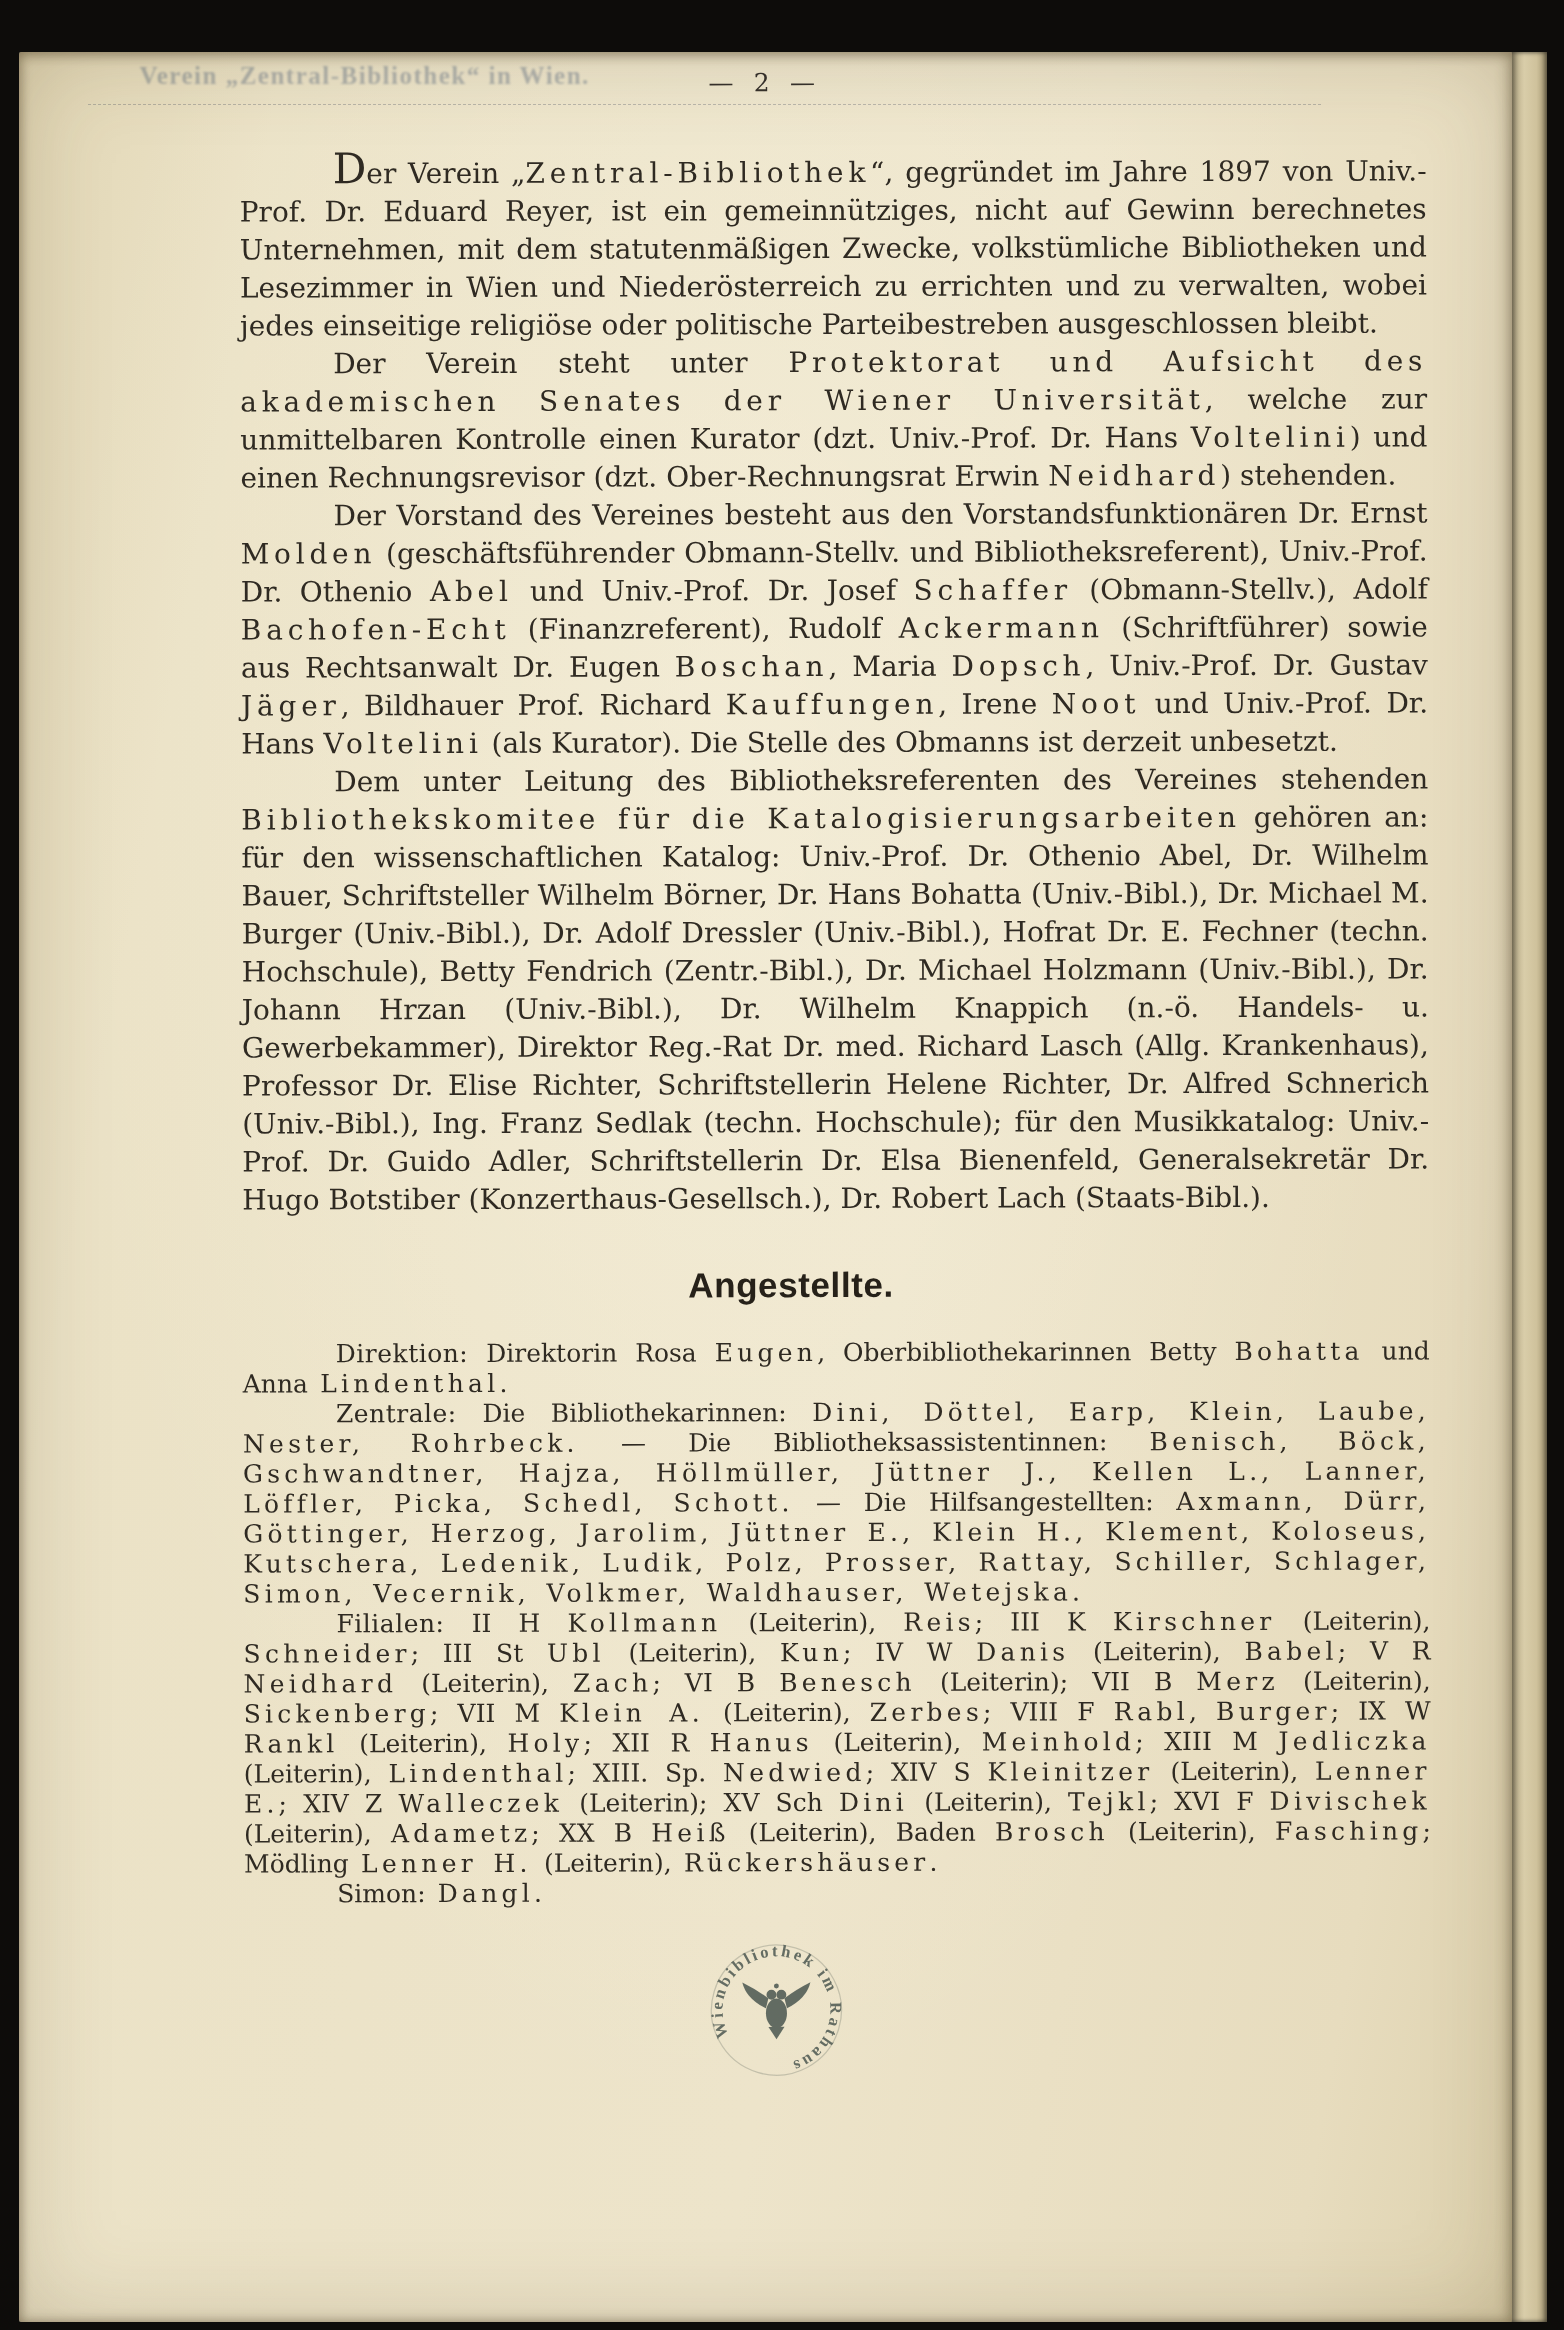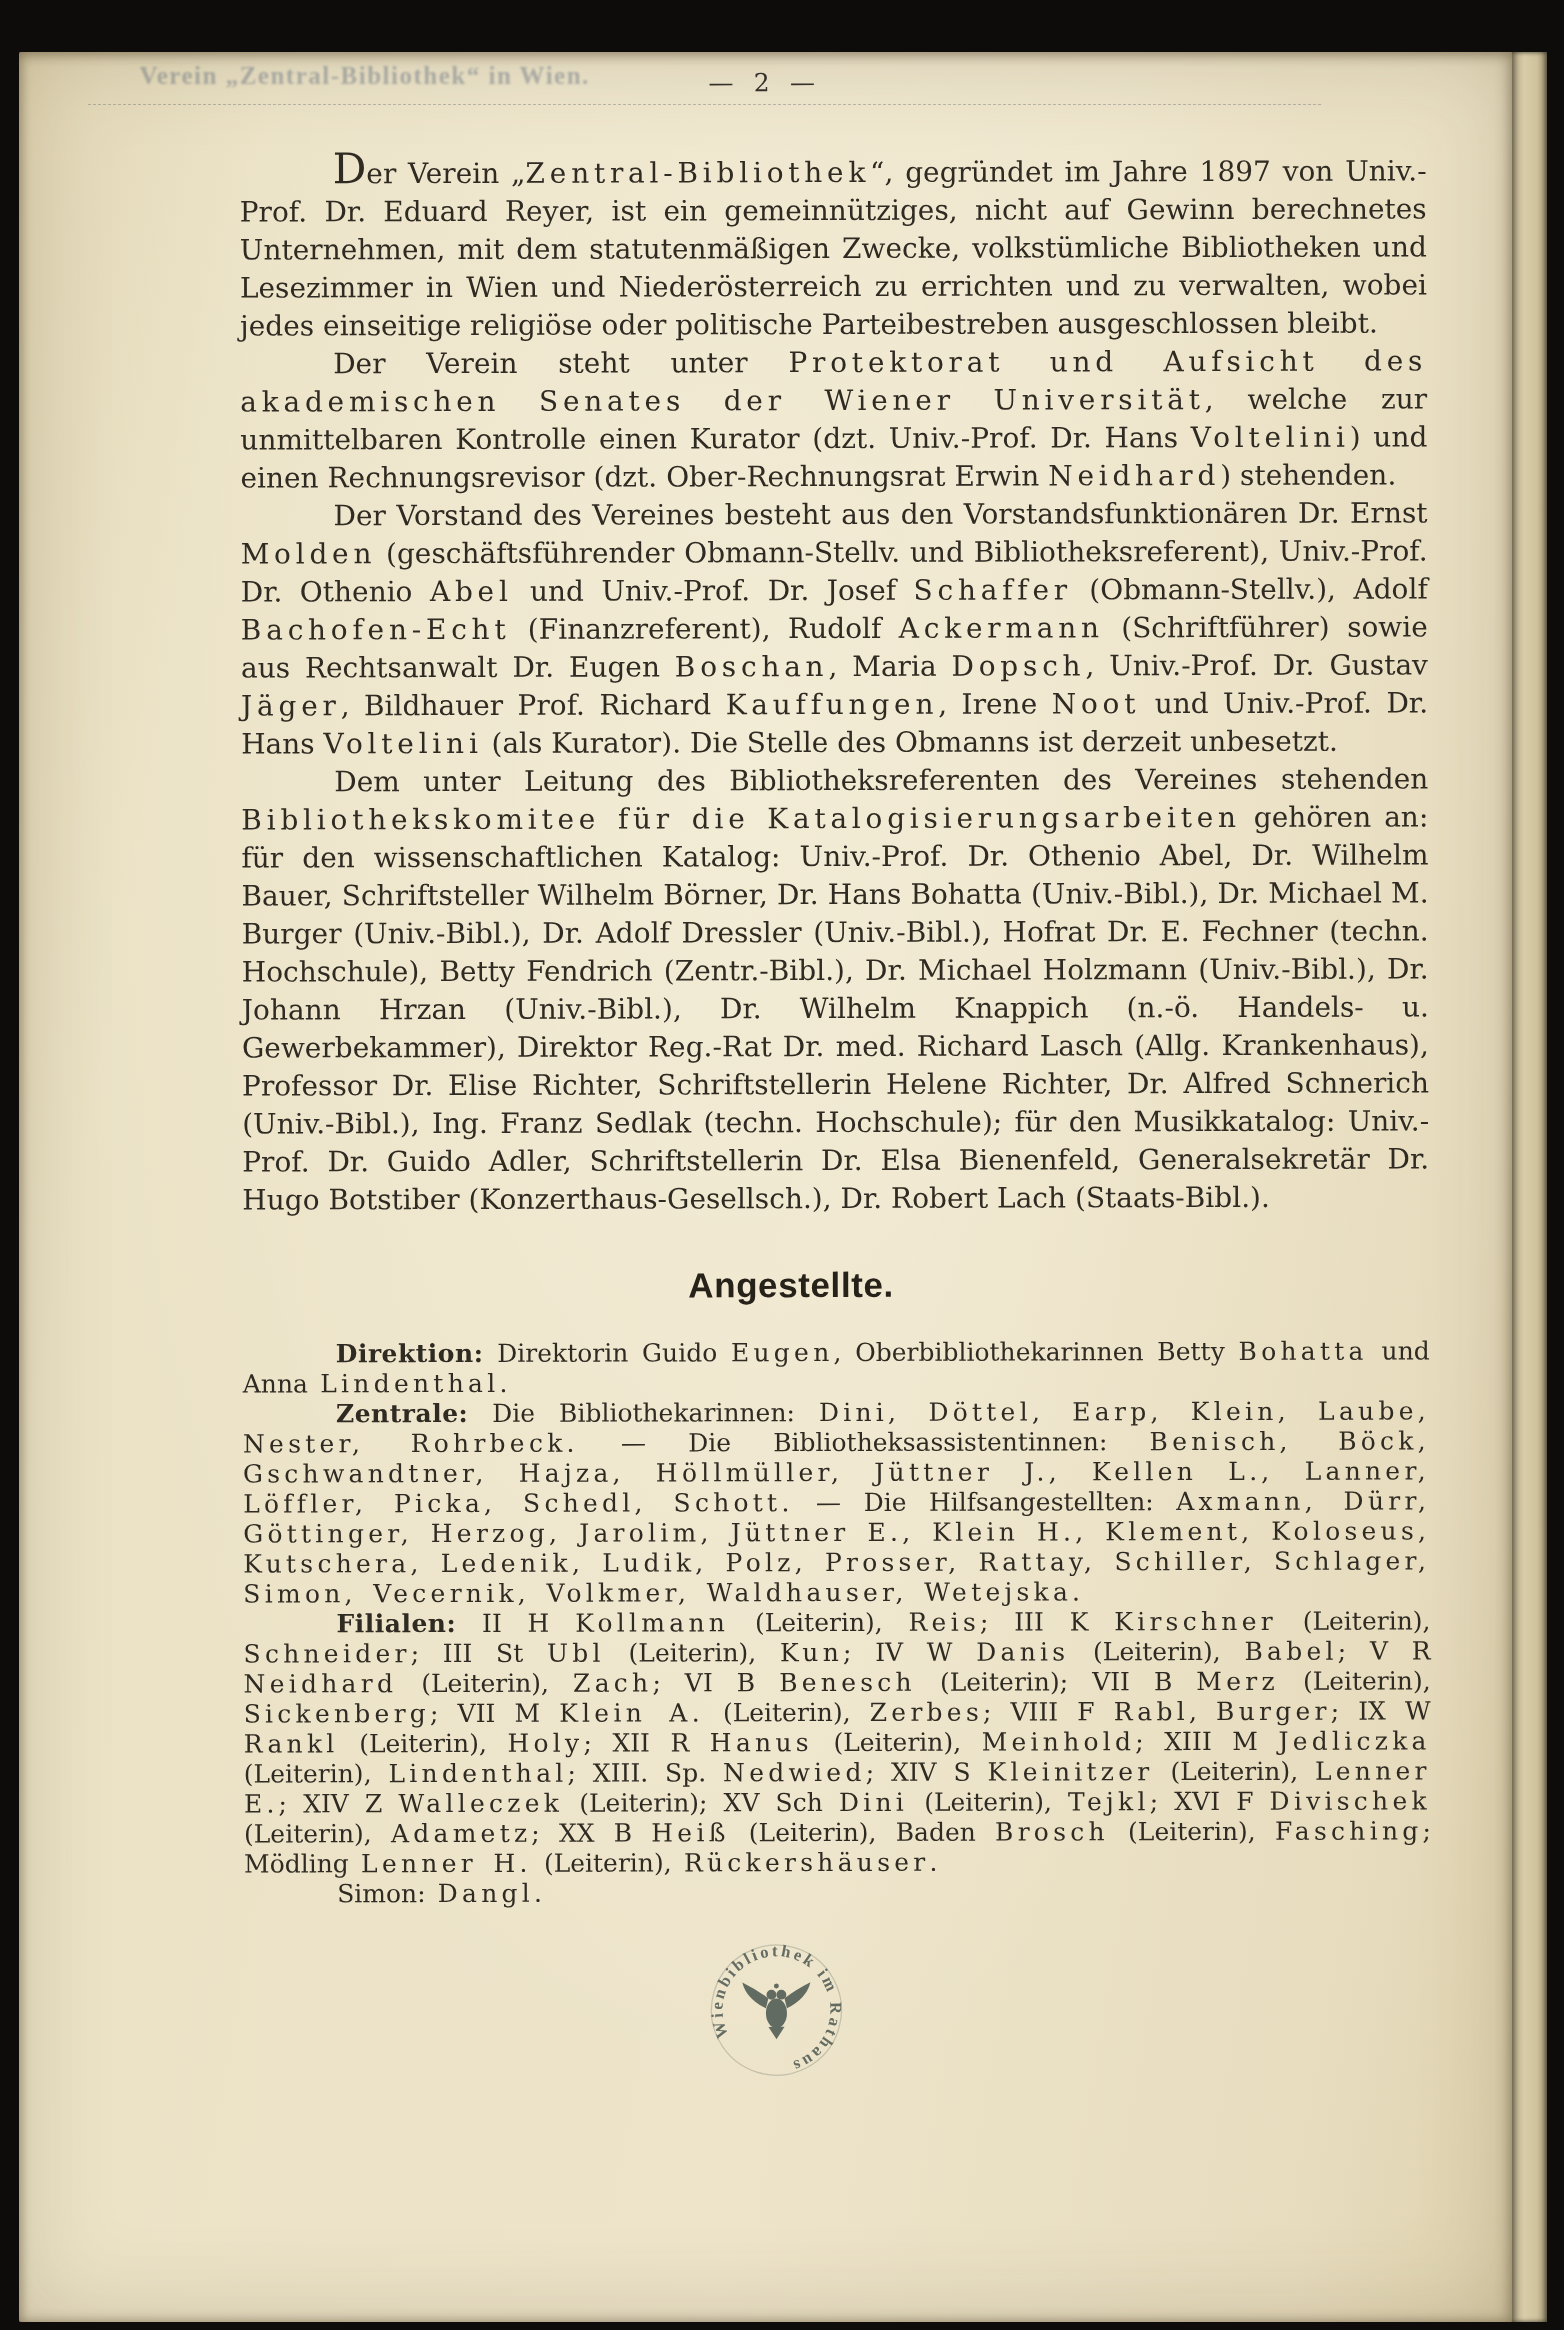--- a/index.html
+++ b/index.html
@@ -50,21 +50,21 @@
   }
   .intro p{
     font-size:28px;line-height:38px;margin:0;
     text-align:justify;text-indent:93px;
   }
   .staff p{
     font-size:25px;line-height:30px;margin:0;
     text-align:justify;text-indent:93px;word-spacing:4.3px;
   }
   .sp{letter-spacing:.17em;}
-  .b{font-weight:700;letter-spacing:.02em;}
+  .b{font-weight:400;letter-spacing:.02em;}
   .initial{font-size:1.5em;line-height:0;}
   .heading{
     font-family:"Liberation Sans", sans-serif;
     font-weight:700;font-size:35px;color:#262119;
     text-align:center;margin:47px 0 33px 0;letter-spacing:0.6px;
     transform:translateX(-45px);
   }
   .stamp-wrap{
     margin-top:23.5px;text-align:center;
     transform:translateX(-62px);
@@ -88,21 +88,21 @@
     <section class="intro">
         <p><span class="initial">D</span><span>er Verein „</span><span class="sp">Zentral-Bibliothek</span><span>“, gegründet im Jahre 1897 von Univ.-Prof. Dr. Eduard Reyer, ist ein gemeinnütziges, nicht auf Gewinn berechnetes Unternehmen, mit dem statutenmäßigen Zwecke, volkstümliche Bibliotheken und Lesezimmer in Wien und Niederösterreich zu errichten und zu verwalten, wobei jedes einseitige religiöse oder politische Parteibestreben ausgeschlossen bleibt.</span></p>
         <p><span>Der Verein steht unter </span><span class="sp">Protektorat und Aufsicht des akademischen Senates der Wiener Universität</span><span>, welche zur unmittelbaren Kontrolle einen Kurator (dzt. Univ.-Prof. Dr. Hans </span><span class="sp">Voltelini</span><span>) und einen Rechnungsrevisor (dzt. Ober-Rechnungsrat Erwin </span><span class="sp">Neidhard</span><span>) stehenden.</span></p>
         <p><span>Der Vorstand des Vereines besteht aus den Vorstandsfunktionären Dr. Ernst </span><span class="sp">Molden</span><span> (geschäftsführender Obmann-Stellv. und Bibliotheksreferent), Univ.-Prof. Dr. Othenio </span><span class="sp">Abel</span><span> und Univ.-Prof. Dr. Josef </span><span class="sp">Schaffer</span><span> (Obmann-Stellv.), Adolf </span><span class="sp">Bachofen-Echt</span><span> (Finanzreferent), Rudolf </span><span class="sp">Ackermann</span><span> (Schriftführer) sowie aus Rechtsanwalt Dr. Eugen </span><span class="sp">Boschan</span><span>, Maria </span><span class="sp">Dopsch</span><span>, Univ.-Prof. Dr. Gustav </span><span class="sp">Jäger</span><span>, Bildhauer Prof. Richard </span><span class="sp">Kauffungen</span><span>, Irene </span><span class="sp">Noot</span><span> und Univ.-Prof. Dr. Hans </span><span class="sp">Voltelini</span><span> (als Kurator). Die Stelle des Obmanns ist derzeit unbesetzt.</span></p>
         <p><span>Dem unter Leitung des Bibliotheksreferenten des Vereines stehenden </span><span class="sp">Bibliothekskomitee für die Katalogisierungsarbeiten</span><span> gehören an: für den wissenschaftlichen Katalog: Univ.-Prof. Dr. Othenio Abel, Dr. Wilhelm Bauer, Schriftsteller Wilhelm Börner, Dr. Hans Bohatta (Univ.-Bibl.), Dr. Michael M. Burger (Univ.-Bibl.), Dr. Adolf Dressler (Univ.-Bibl.), Hofrat Dr. E. Fechner (techn. Hochschule), Betty Fendrich (Zentr.-Bibl.), Dr. Michael Holzmann (Univ.-Bibl.), Dr. Johann Hrzan (Univ.-Bibl.), Dr. Wilhelm Knappich (n.-ö. Handels- u. Gewerbekammer), Direktor Reg.-Rat Dr. med. Richard Lasch (Allg. Krankenhaus), Professor Dr. Elise Richter, Schriftstellerin Helene Richter, Dr. Alfred Schnerich (Univ.-Bibl.), Ing. Franz Sedlak (techn. Hochschule); für den Musikkatalog: Univ.-Prof. Dr. Guido Adler, Schriftstellerin Dr. Elsa Bienenfeld, Generalsekretär Dr. Hugo Botstiber (Konzerthaus-Gesellsch.), Dr. Robert Lach (Staats-Bibl.).</span></p>
       </section>
 
     <h1 class="heading">Angestellte.</h1>
 
     <section class="staff">
-        <p><span class="b">Direktion:</span><span> Direktorin Guido </span><span class="sp">Eugen</span><span>, Oberbibliothekarinnen Betty </span><span class="sp">Bohatta</span><span> und Anna </span><span class="sp">Lindenthal</span><span>.</span></p>
+        <p><span class="b">Direktion:</span><span> Direktorin Rosa </span><span class="sp">Eugen</span><span>, Oberbibliothekarinnen Betty </span><span class="sp">Bohatta</span><span> und Anna </span><span class="sp">Lindenthal</span><span>.</span></p>
         <p><span class="b">Zentrale:</span><span> Die Bibliothekarinnen: </span><span class="sp">Dini, Döttel, Earp, Klein, Laube, Nester, Rohrbeck.</span><span> — Die Bibliotheksassistentinnen: </span><span class="sp">Benisch, Böck, Gschwandtner, Hajza, Höllmüller, Jüttner J., Kellen L., Lanner, Löffler, Picka, Schedl, Schott.</span><span> — Die Hilfsangestellten: </span><span class="sp">Axmann, Dürr, Göttinger, Herzog, Jarolim, Jüttner E., Klein H., Klement, Koloseus, Kutschera, Ledenik, Ludik, Polz, Prosser, Rattay, Schiller, Schlager, Simon, Vecernik, Volkmer, Waldhauser, Wetejska.</span></p>
         <p><span class="b">Filialen:</span><span> II H </span><span class="sp">Kollmann</span><span> (Leiterin), </span><span class="sp">Reis</span><span>; III K </span><span class="sp">Kirschner</span><span> (Leiterin), </span><span class="sp">Schneider</span><span>; III St </span><span class="sp">Ubl</span><span> (Leiterin), </span><span class="sp">Kun</span><span>; IV W </span><span class="sp">Danis</span><span> (Leiterin), </span><span class="sp">Babel</span><span>; V R </span><span class="sp">Neidhard</span><span> (Leiterin), </span><span class="sp">Zach</span><span>; VI B </span><span class="sp">Benesch</span><span> (Leiterin); VII B </span><span class="sp">Merz</span><span> (Leiterin), </span><span class="sp">Sickenberg</span><span>; VII M </span><span class="sp">Klein A.</span><span> (Leiterin), </span><span class="sp">Zerbes</span><span>; VIII F </span><span class="sp">Rabl</span><span>, </span><span class="sp">Burger</span><span>; IX W </span><span class="sp">Rankl</span><span> (Leiterin), </span><span class="sp">Holy</span><span>; XII R </span><span class="sp">Hanus</span><span> (Leiterin), </span><span class="sp">Meinhold</span><span>; XIII M </span><span class="sp">Jedliczka</span><span> (Leiterin), </span><span class="sp">Lindenthal</span><span>; XIII. Sp. </span><span class="sp">Nedwied</span><span>; XIV S </span><span class="sp">Kleinitzer</span><span> (Leiterin), </span><span class="sp">Lenner E.</span><span>; XIV Z </span><span class="sp">Walleczek</span><span> (Leiterin); XV Sch </span><span class="sp">Dini</span><span> (Leiterin), </span><span class="sp">Tejkl</span><span>; XVI F </span><span class="sp">Divischek</span><span> (Leiterin), </span><span class="sp">Adametz</span><span>; XX B </span><span class="sp">Heiß</span><span> (Leiterin), Baden </span><span class="sp">Brosch</span><span> (Leiterin), </span><span class="sp">Fasching</span><span>; Mödling </span><span class="sp">Lenner H.</span><span> (Leiterin), </span><span class="sp">Rückershäuser</span><span>.</span></p>
         <p><span>Simon: </span><span class="sp">Dangl</span><span>.</span></p>
       </section>
 
     <div class="stamp-wrap">
       <svg class="stamp" width="156" height="156" viewBox="0 0 252 252" aria-hidden="true">
         <defs>
           <path id="stamp-text-circle" d="M126,126 m-87,0 a87,87 0 1,1 174,0 a87,87 0 1,1 -174,0"></path>
         </defs>

